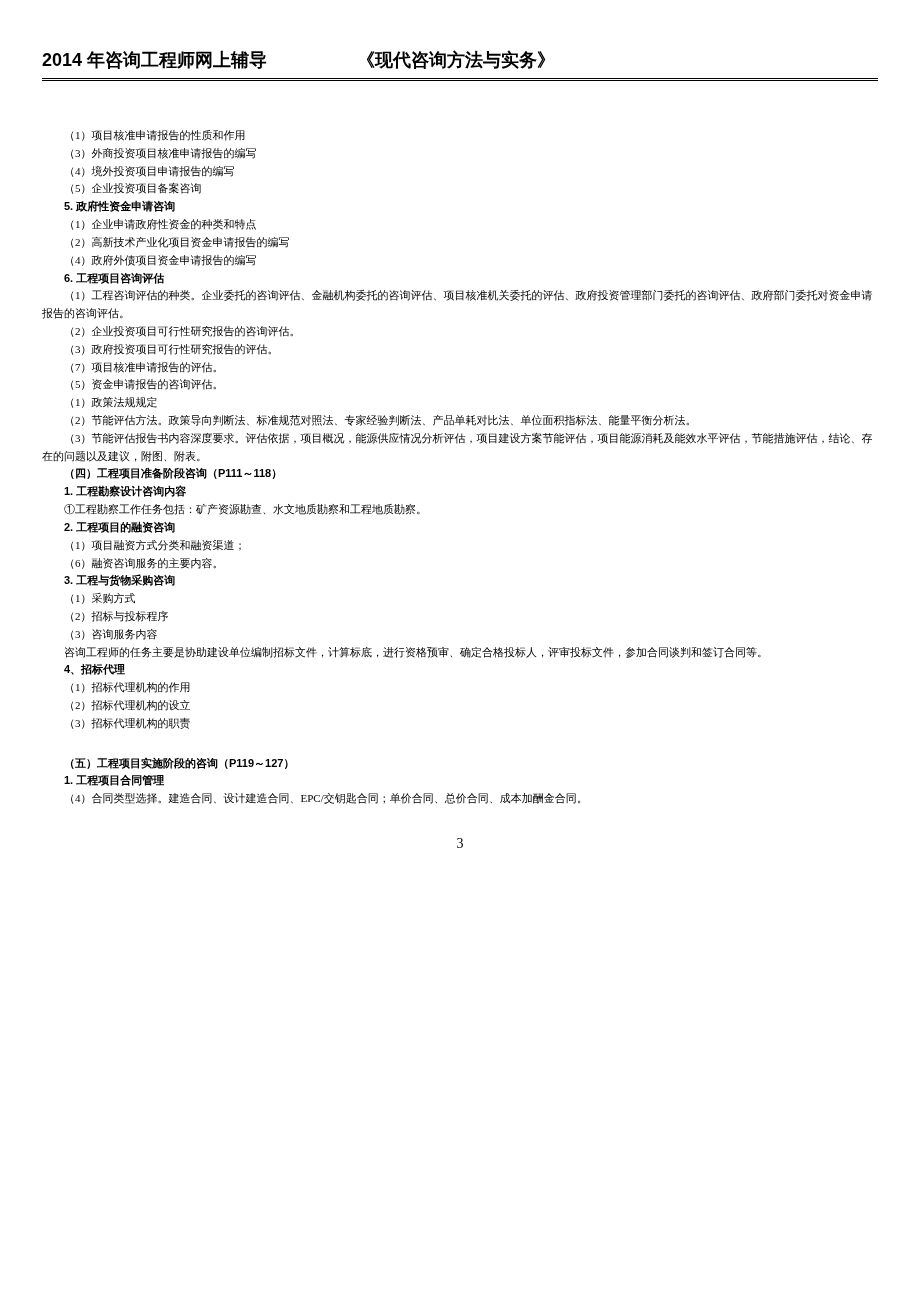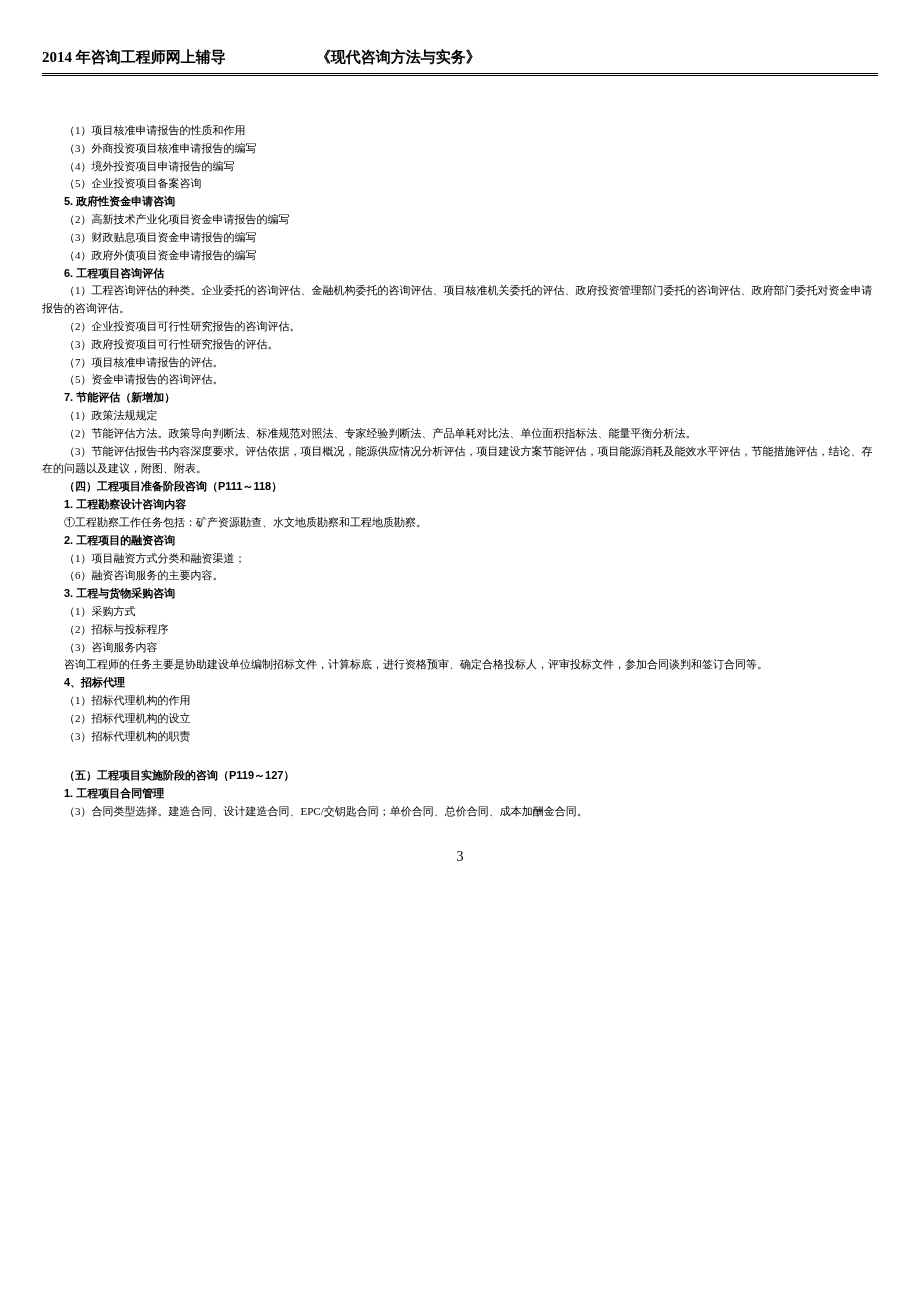--- a/index.html
+++ b/index.html
@@ -9,23 +9,23 @@
       width: 920px;
       margin: 0 auto;
       color: #000;
     }
     .page {
       padding: 48px 42px 30px 42px;
     }
     .header {
       display: flex;
       gap: 90px;
-      font-family: Liberation Serif, serif;
+      font-family: Liberation Sans, sans-serif;
       font-weight: bold;
-      font-size: 15px;
+      font-size: 18px;
       padding-bottom: 6px;
     }
     .header-rule {
       border: none;
       border-top: 1.5px solid #000;
       border-bottom: 0.5px solid #000;
       height: 3px;
       margin-bottom: 46px;
     }
     .content {
@@ -52,30 +52,29 @@
     <span>2014 年咨询工程师网上辅导</span>
     <span>《现代咨询方法与实务》</span>
   </div>
   <hr class="header-rule">
   <div class="content" id="content">
       <p class="line indent-1">（1）项目核准申请报告的性质和作用</p>
       <p class="line indent-1">（3）外商投资项目核准申请报告的编写</p>
       <p class="line indent-1">（4）境外投资项目申请报告的编写</p>
       <p class="line indent-1">（5）企业投资项目备案咨询</p>
       <p class="line indent-1 bold">5. 政府性资金申请咨询</p>
+      <p class="line indent-1">（1）企业申请政府性资金的种类和特点</p>
       <p class="line indent-1">（2）高新技术产业化项目资金申请报告的编写</p>
-      <p class="line indent-1">（3）财政贴息项目资金申请报告的编写</p>
       <p class="line indent-1">（4）政府外债项目资金申请报告的编写</p>
       <p class="line indent-1 bold">6. 工程项目咨询评估</p>
       <p class="line indent-1">（1）工程咨询评估的种类。企业委托的咨询评估、金融机构委托的咨询评估、项目核准机关委托的评估、政府投资管理部门委托的咨询评估、政府部门委托对资金申请报告的咨询评估。</p>
       <p class="line indent-1">（2）企业投资项目可行性研究报告的咨询评估。</p>
       <p class="line indent-1">（3）政府投资项目可行性研究报告的评估。</p>
       <p class="line indent-1">（7）项目核准申请报告的评估。</p>
       <p class="line indent-1">（5）资金申请报告的咨询评估。</p>
-      <p class="line indent-1 bold">7. 节能评估（新增加）</p>
       <p class="line indent-1">（1）政策法规规定</p>
       <p class="line indent-1">（2）节能评估方法。政策导向判断法、标准规范对照法、专家经验判断法、产品单耗对比法、单位面积指标法、能量平衡分析法。</p>
       <p class="line indent-1">（3）节能评估报告书内容深度要求。评估依据，项目概况，能源供应情况分析评估，项目建设方案节能评估，项目能源消耗及能效水平评估，节能措施评估，结论、存在的问题以及建议，附图、附表。</p>
       <p class="line indent-1 bold">（四）工程项目准备阶段咨询（P111～118）</p>
       <p class="line indent-1 bold">1. 工程勘察设计咨询内容</p>
       <p class="line indent-1">①工程勘察工作任务包括：矿产资源勘查、水文地质勘察和工程地质勘察。</p>
       <p class="line indent-1 bold">2. 工程项目的融资咨询</p>
       <p class="line indent-1">（1）项目融资方式分类和融资渠道；</p>
       <p class="line indent-1">（6）融资咨询服务的主要内容。</p>
       <p class="line indent-1 bold">3. 工程与货物采购咨询</p>
@@ -83,16 +82,16 @@
       <p class="line indent-1">（2）招标与投标程序</p>
       <p class="line indent-1">（3）咨询服务内容</p>
       <p class="line indent-1">咨询工程师的任务主要是协助建设单位编制招标文件，计算标底，进行资格预审、确定合格投标人，评审投标文件，参加合同谈判和签订合同等。</p>
       <p class="line indent-1 bold">4、招标代理</p>
       <p class="line indent-1">（1）招标代理机构的作用</p>
       <p class="line indent-1">（2）招标代理机构的设立</p>
       <p class="line indent-1">（3）招标代理机构的职责</p>
       <div class="spacer"></div>
       <p class="line indent-1 bold">（五）工程项目实施阶段的咨询（P119～127）</p>
       <p class="line indent-1 bold">1. 工程项目合同管理</p>
-      <p class="line indent-1">（3）合同类型选择。建造合同、设计建造合同、EPC/交钥匙合同；单价合同、总价合同、成本加酬金合同。</p>
+      <p class="line indent-1">（4）合同类型选择。建造合同、设计建造合同、EPC/交钥匙合同；单价合同、总价合同、成本加酬金合同。</p>
     </div>
   <div class="page-num">3</div>
 </div>
 
 </body></html>

